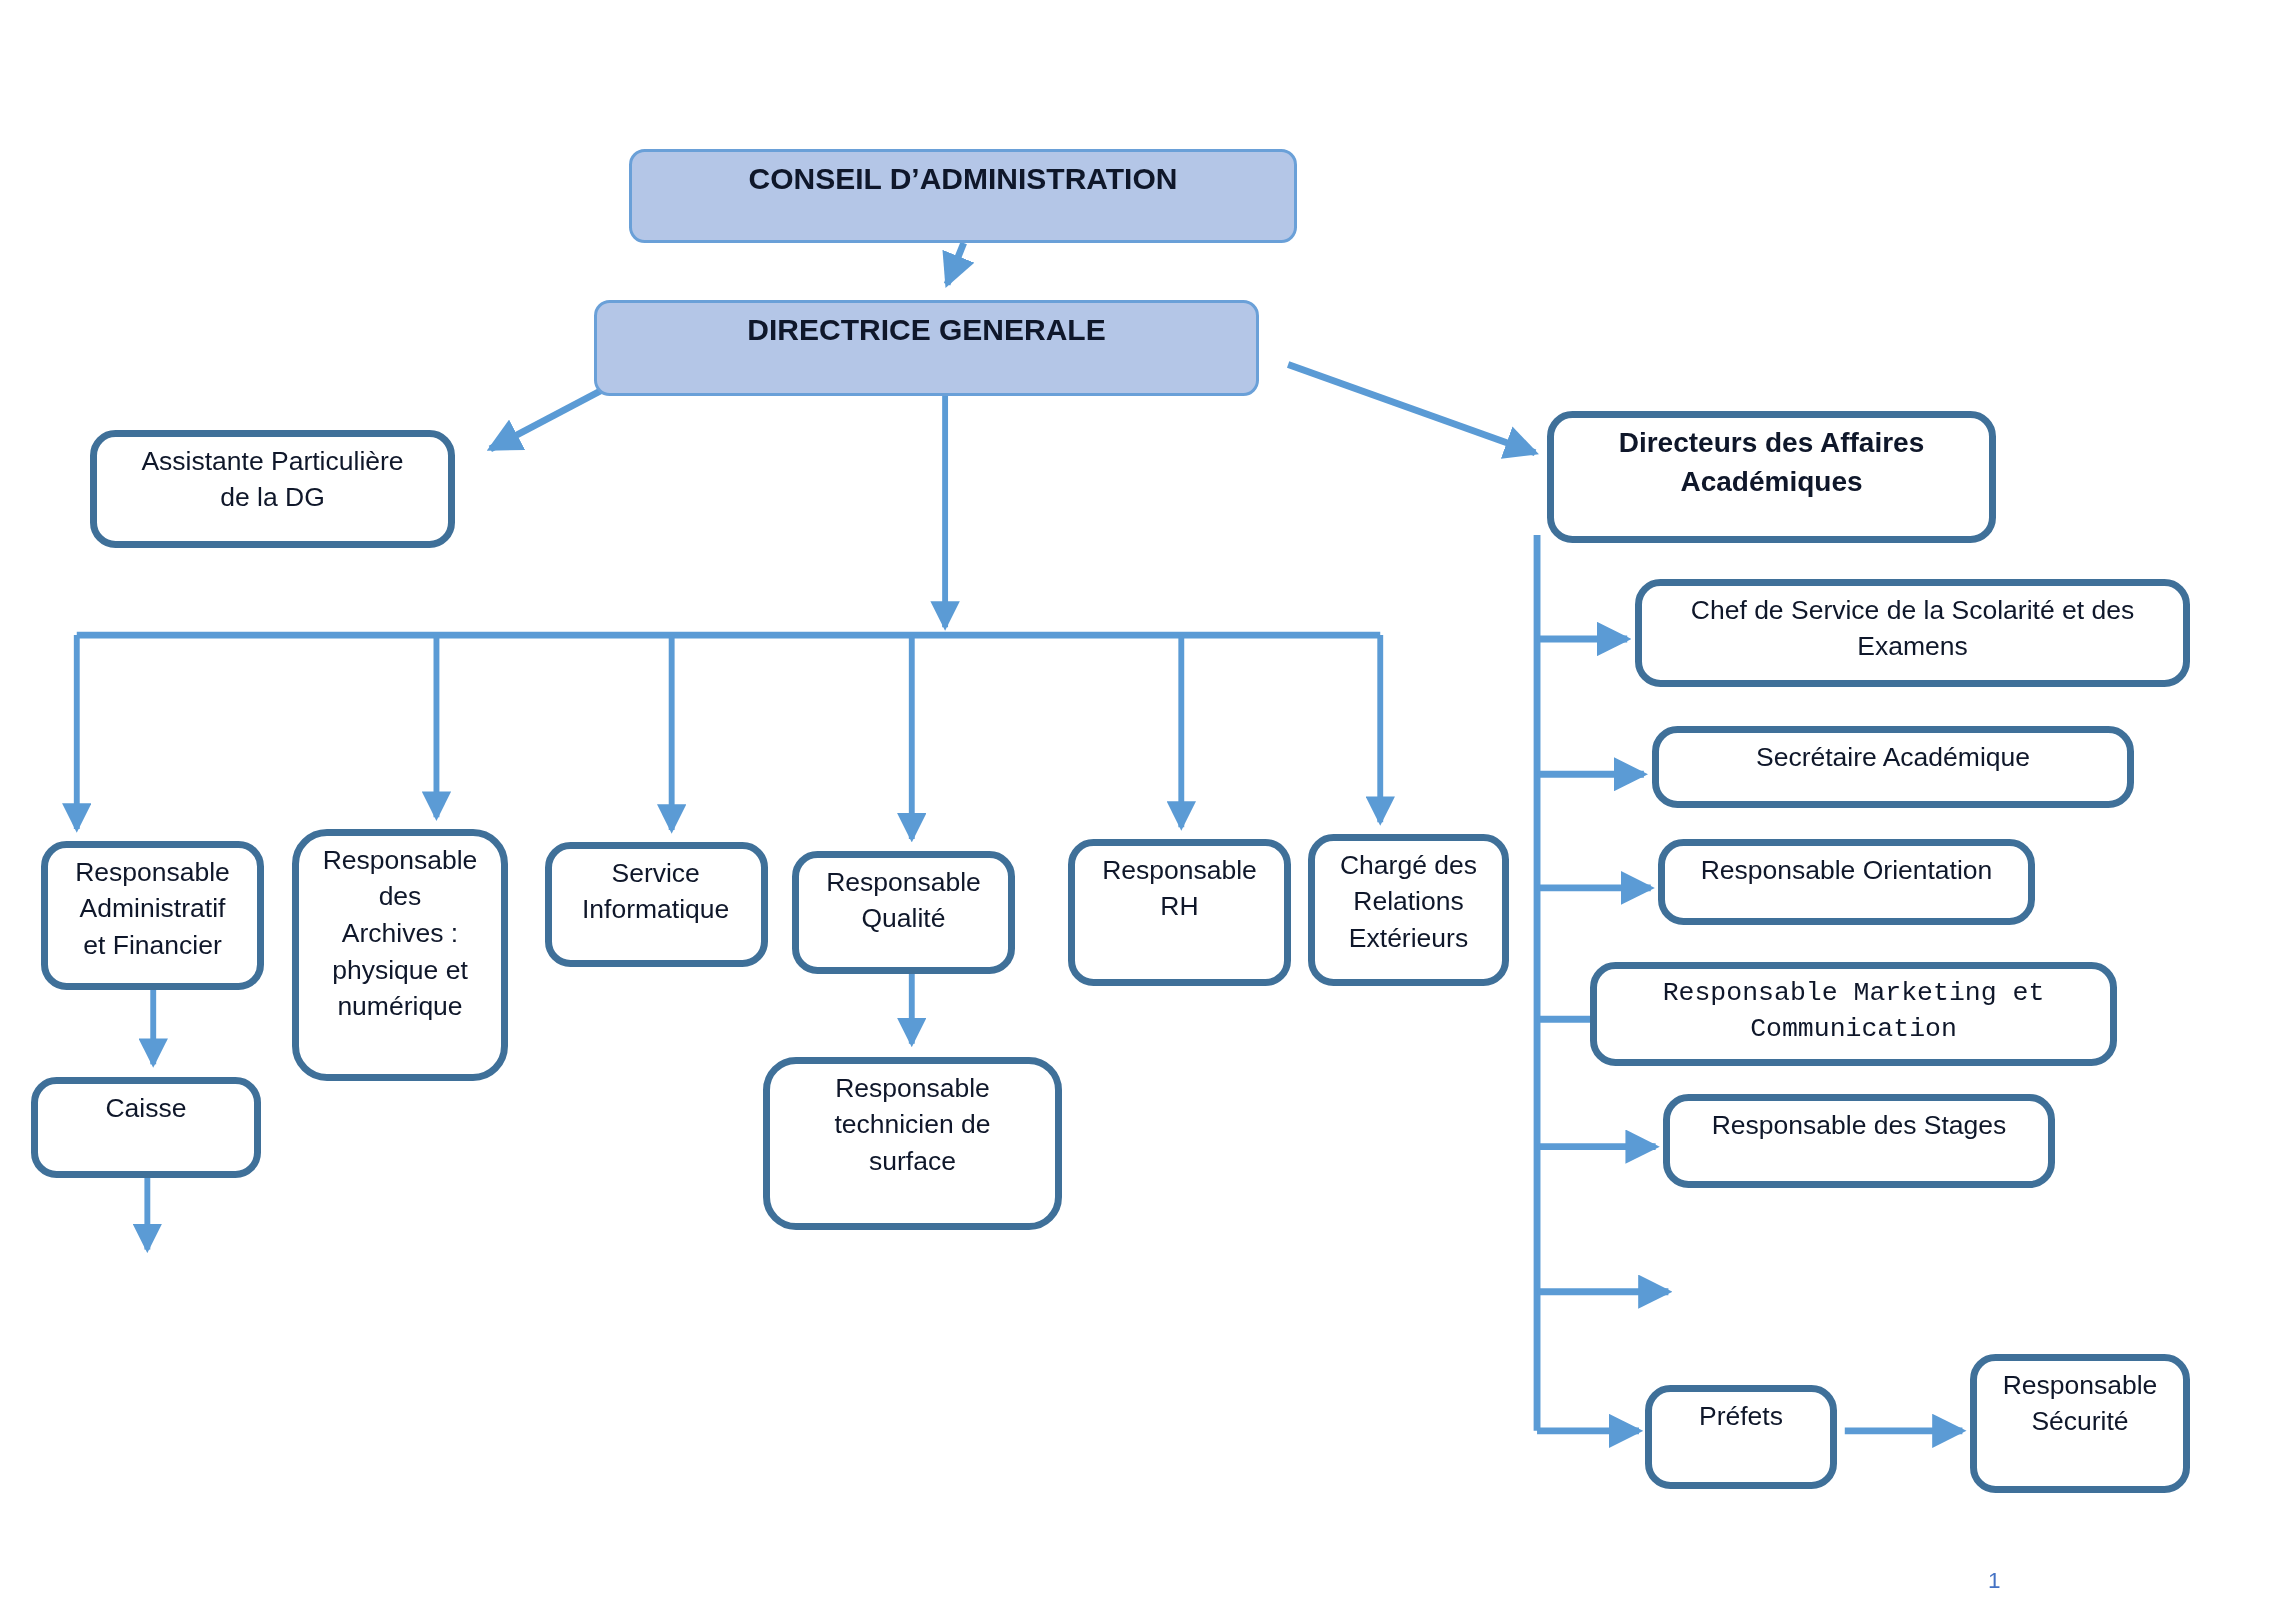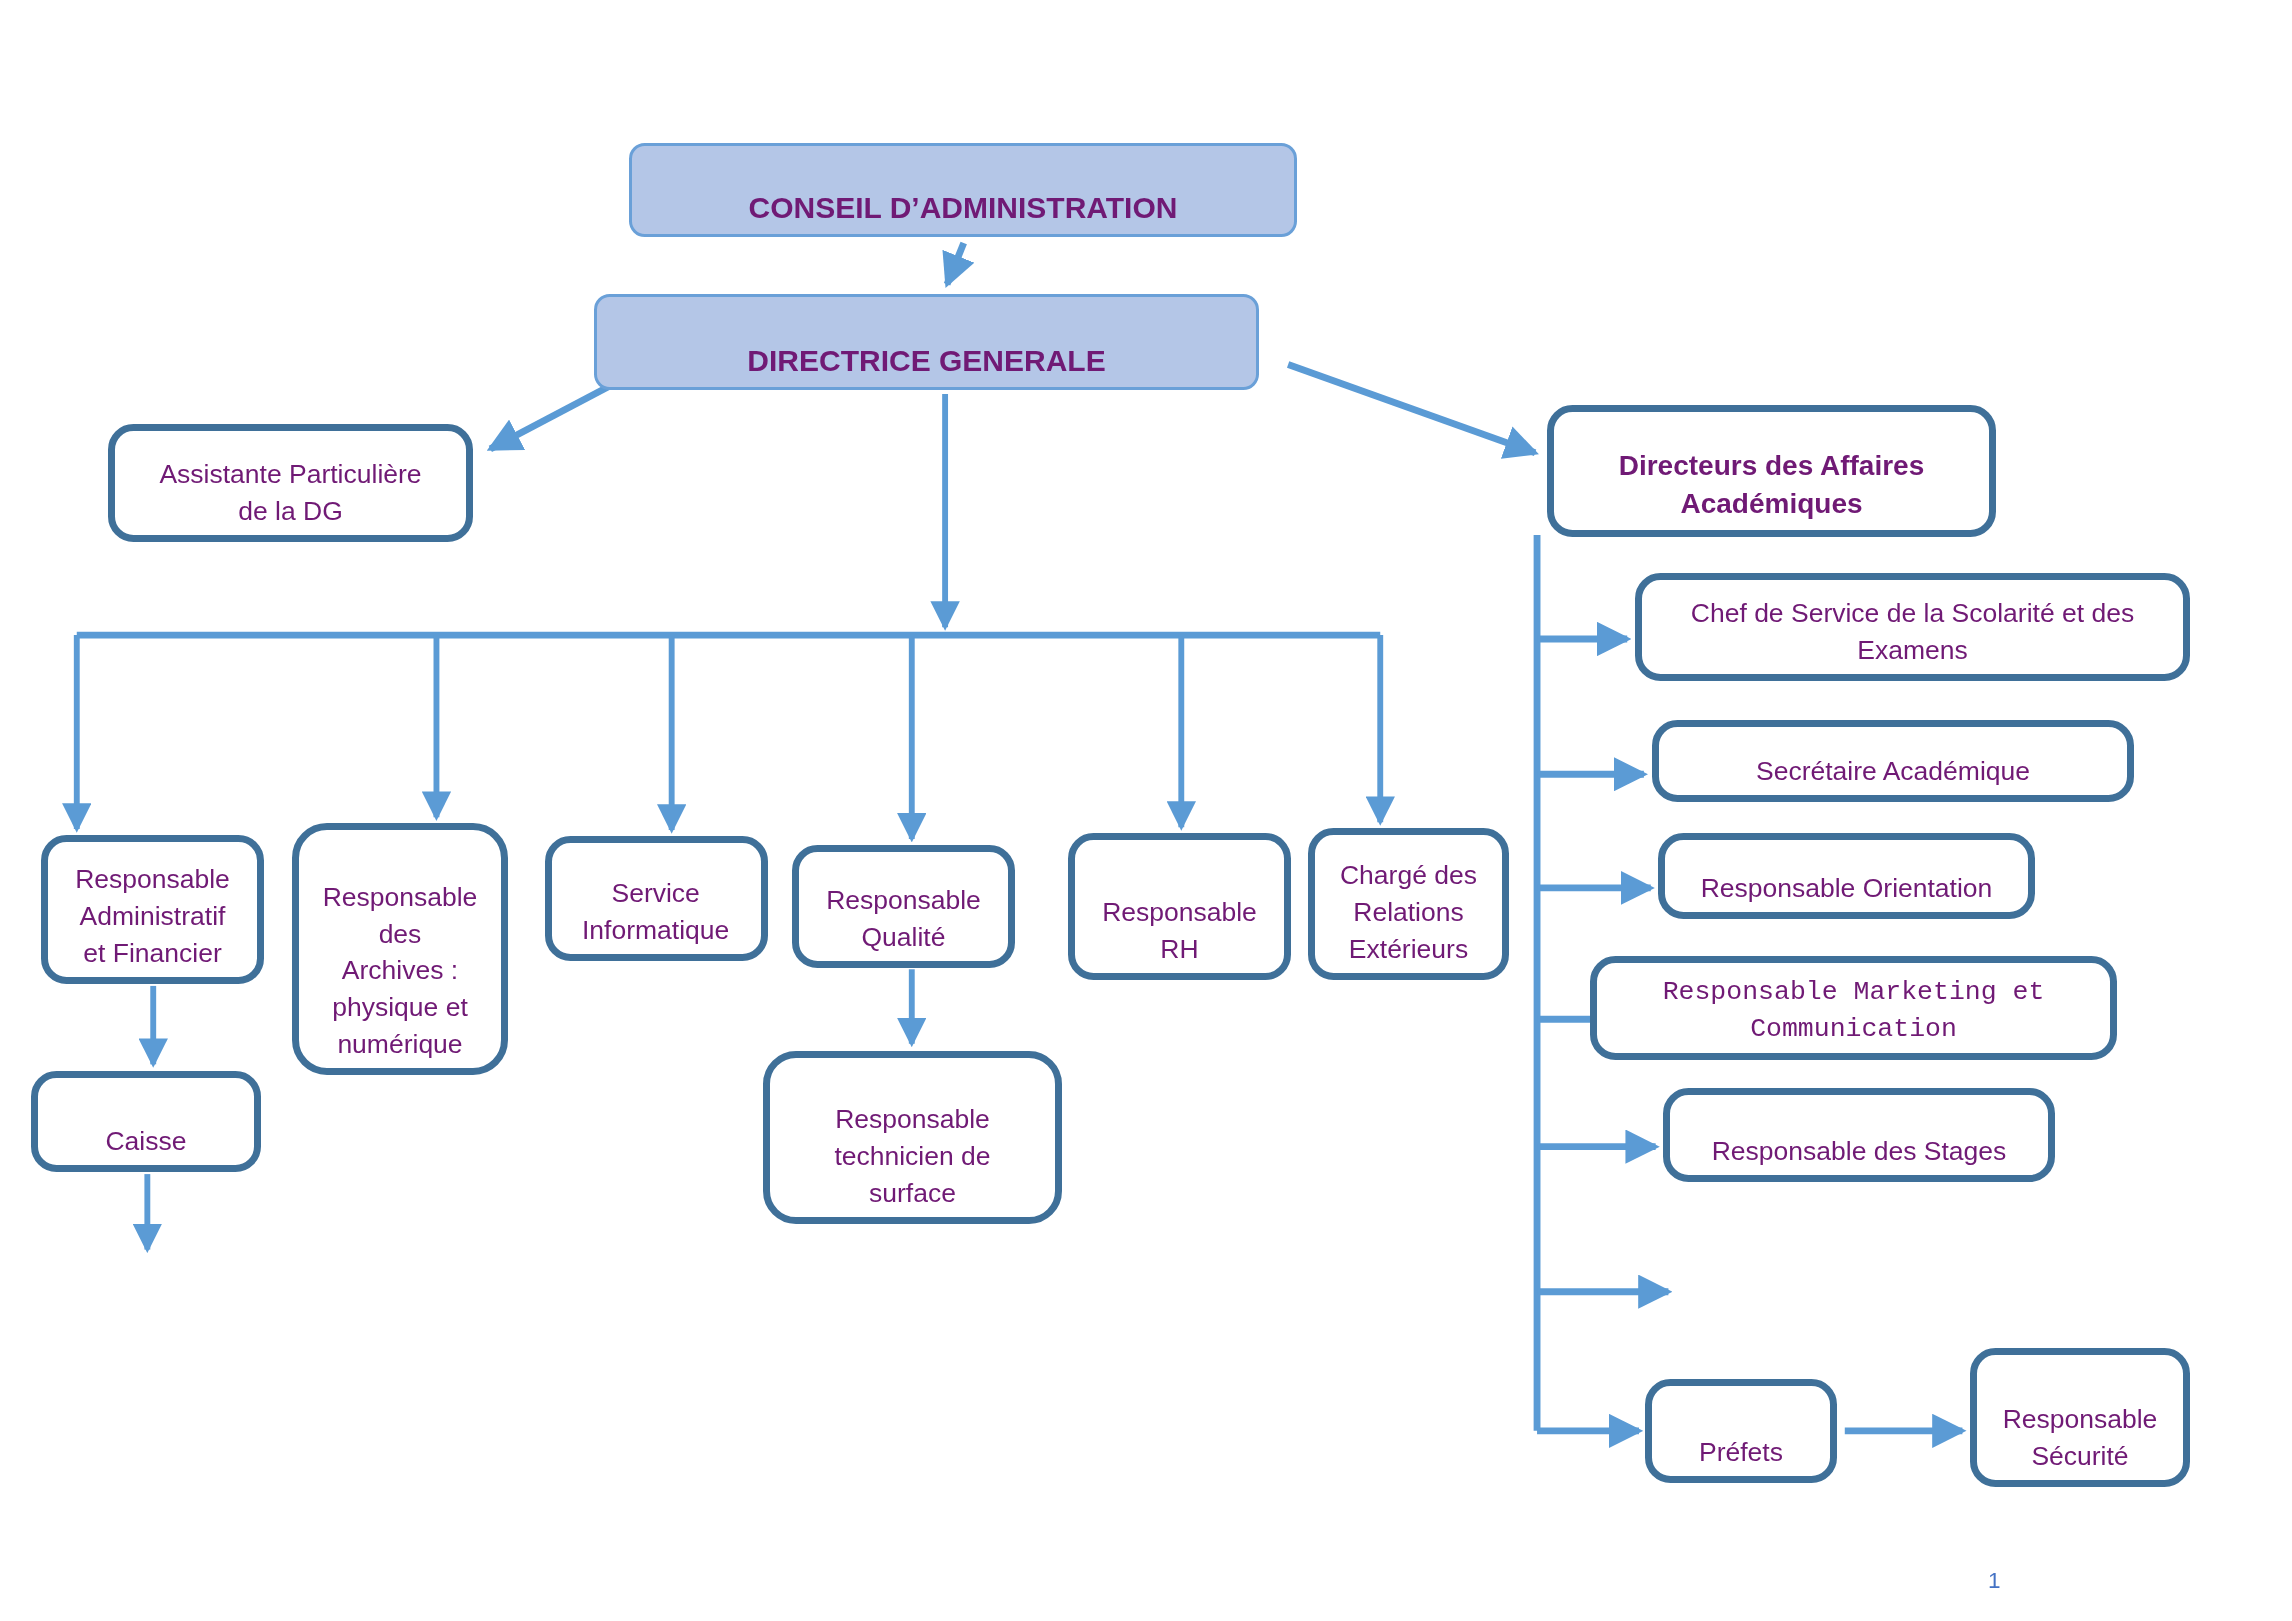--- a/index.html
+++ b/index.html
@@ -10,38 +10,39 @@
     font-family:"Liberation Sans", sans-serif;
     overflow:hidden;
   }
   #wires{position:absolute;left:0;top:0;width:2293px;height:1621px;}
   .box{
     position:absolute;
     box-sizing:border-box;
     background:#ffffff;
     border:7.8px solid #3f7099;
     border-radius:25.5px;
-    display:flex;align-items:flex-end;justify-content:center;
+    display:flex;align-items:flex-start;justify-content:center;
     text-align:center;
-    color:#701a75;
+    color:#0f172a;
     font-size:26.5px;line-height:1.38;
     padding:5.9px 15.7px;
+    margin-top:6px;
   }
   .box span{white-space:pre-line;}
   .filled{
     background:#b4c6e7;
     border:3.9px solid #6aa0d8;
     border-radius:15.7px;
     font-weight:bold;font-size:30px;
   }
   .hdr{font-weight:bold;font-size:28px;}
   
   .p-conseil{left:629px;top:143px;width:668px;height:94px;}
   .p-directrice{left:594px;top:294px;width:665px;height:96px;}
-  .p-assistante{left:108px;top:424px;width:365px;height:118px;}
+  .p-assistante{left:90px;top:424px;width:365px;height:118px;}
   .p-directeurs{left:1547px;top:405px;width:449px;height:132px;}
   .p-resp_admin{left:41px;top:835px;width:223px;height:149px;}
   .p-resp_archives{left:292px;top:823px;width:216px;height:252px;border-radius:35px;}
   .p-service_info{left:545px;top:836px;width:223px;height:125px;padding-left:14px;}
   .p-resp_qualite{left:792px;top:845px;width:223px;height:123px;}
   .p-resp_rh{left:1068px;top:833px;width:223px;height:147px;}
   .p-charge_relations{left:1308px;top:828px;width:201px;height:152px;}
   .p-caisse{left:31px;top:1071px;width:230px;height:101px;}
   .p-resp_logistique{left:19.6px;top:1257px;width:394px;height:162px;}
   .p-resp_technicien{left:763px;top:1051px;width:299px;height:173px;border-radius:33px;}

